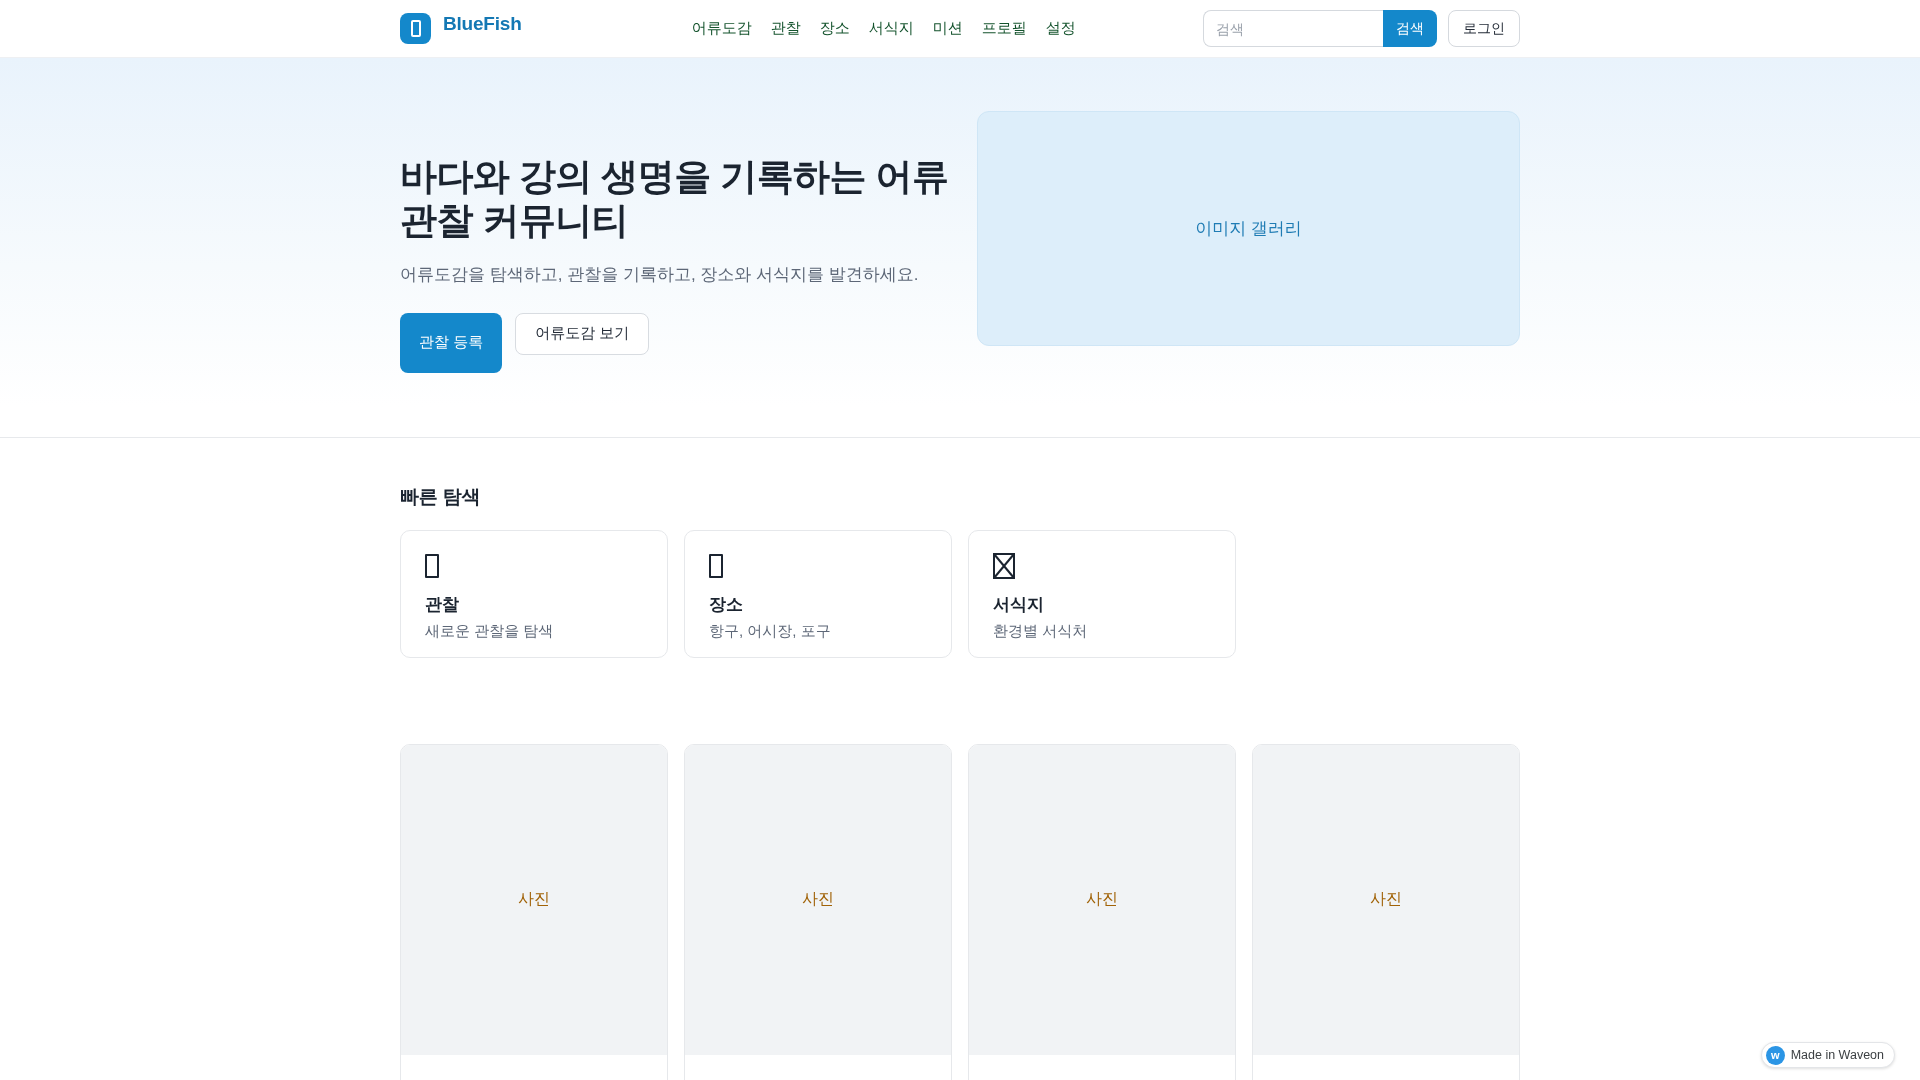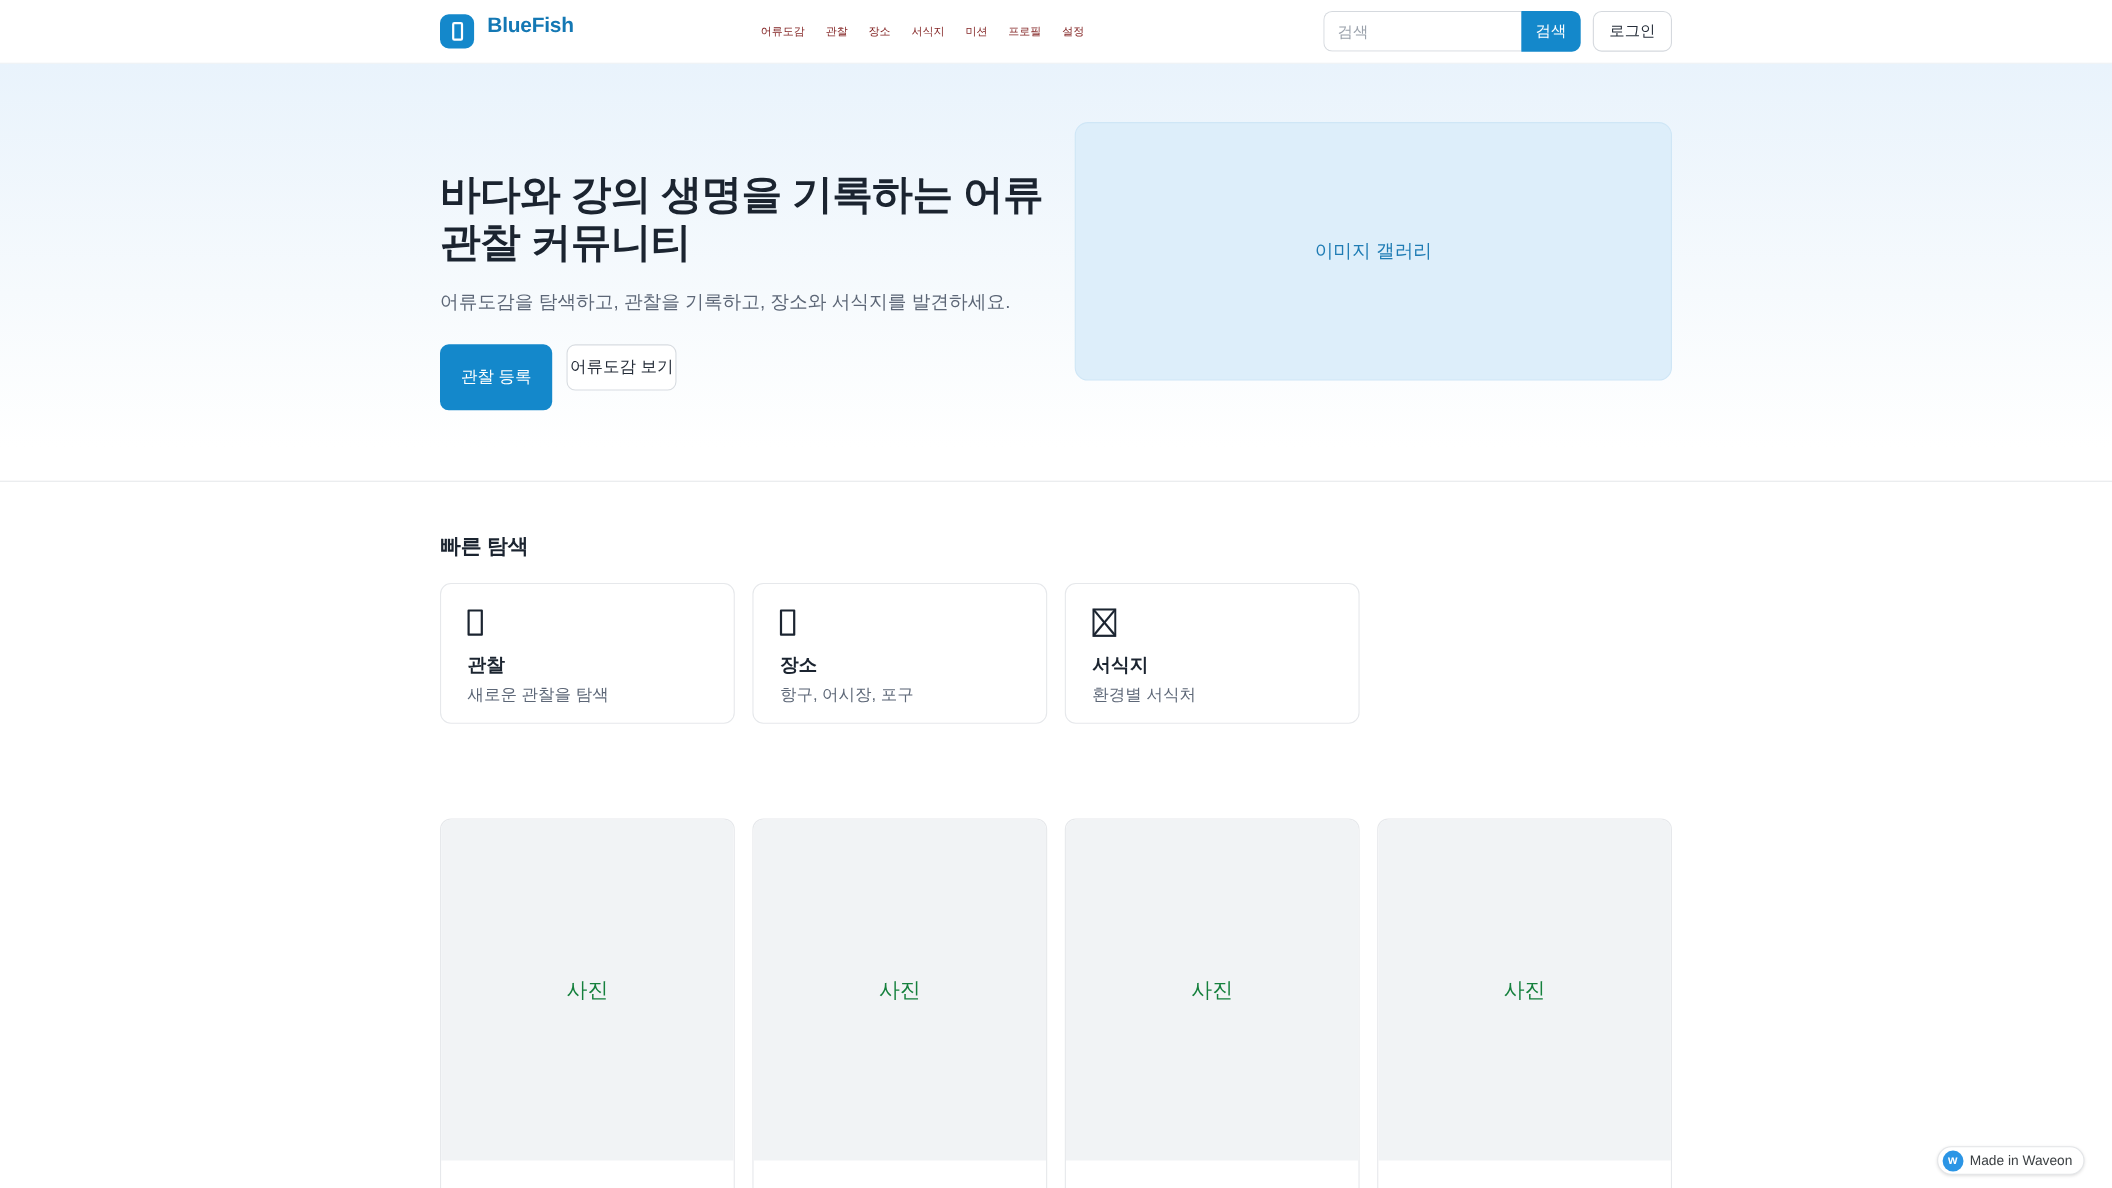--- a/index.html
+++ b/index.html
@@ -9,21 +9,21 @@
 
   
   .navbar { height: 58px; background: #ffffff; border-bottom: 1px solid #eef0f3; }
   .navbar .container { height: 100%; display: flex; align-items: center; }
   .logo-group { display: flex; align-items: flex-start; gap: 12px; cursor: pointer; }
   .logo-box { width: 31px; height: 31px; background: #1488cb; border-radius: 8px;
     display: flex; align-items: center; justify-content: center; }
   .logo-tofu { width: 10px; height: 17px; border: 2px solid #ffffff; border-radius: 2px; }
   .brand-text { font-size: 19px; font-weight: 700; color: #1478b4; letter-spacing: -0.2px; }
   .nav-links { display: flex; align-items: center; gap: 19px; margin-left: 170px; }
-  .nav-link { font-size: 10px; color: #7f1d1d; text-decoration: none; cursor: pointer; white-space: nowrap; }
+  .nav-link { font-size: 15px; color: #14532d; text-decoration: none; cursor: pointer; white-space: nowrap; }
   .search-group { margin-left: auto; display: flex; align-items: center; }
   .search-input { width: 180px; height: 37px; border: 1px solid #d5d9de; border-right: none;
     border-radius: 8px 0 0 8px; padding: 0 12px; font-size: 14px; outline: none; color: #1b2430;
     font-family: inherit; }
   .search-input::placeholder { color: #9aa1ab; }
   .search-btn { height: 37px; padding: 0 13px; background: #1488cb; color: #ffffff; border: none;
     border-radius: 0 8px 8px 0; font-size: 14px; cursor: pointer; font-family: inherit; }
   .login-btn { height: 37px; padding: 0 14px; margin-left: 11px; background: #ffffff; color: #242c38;
     border: 1px solid #d5d9de; border-radius: 8px; font-size: 14px; cursor: pointer; font-family: inherit; }
 
@@ -31,21 +31,21 @@
   .hero { background: linear-gradient(180deg, #e9f3fc 0%, #f6fafd 55%, #ffffff 92%);
     border-bottom: 1px solid #e7e9ec; padding: 53px 0 64px; }
   .hero .container { display: flex; justify-content: space-between; align-items: flex-start; }
   .hero-left { width: 575px; }
   .hero-title { font-size: 37px; line-height: 1.2; font-weight: 700; color: #1b2430;
     letter-spacing: -0.6px; margin-top: 44px; }
   .hero-subtitle { font-size: 17px; color: #5d6777; margin-top: 19px; }
   .cta-row { display: flex; gap: 13px; margin-top: 27px; }
   .btn-primary { height: 60px; padding: 0 19px; background: #1488cb; color: #ffffff; border: none;
     border-radius: 8px; font-size: 15px; cursor: pointer; font-family: inherit; }
-  .btn-secondary { height: 42px; padding: 0 2px; background: #ffffff; color: #242c38;
+  .btn-secondary { height: 42px; padding: 0 19px; background: #ffffff; color: #242c38;
     border: 1px solid #d8dce1; border-radius: 8px; font-size: 15px; cursor: pointer; font-family: inherit; }
   .gallery-box { width: 543px; height: 235px; background: #ddeefa; border: 1px solid #cfe6f6;
     border-radius: 12px; display: flex; align-items: center; justify-content: center; }
   .gallery-label { font-size: 17px; color: #1f7cb4; }
 
   
   .quick-section { margin-top: 46px; }
   .section-title { font-size: 19px; font-weight: 700; color: #1b2430; letter-spacing: -0.2px; }
   .quick-grid { display: grid; grid-template-columns: repeat(4, 1fr); gap: 16px; margin-top: 20px; }
   .quick-card { border: 1px solid #e6e8eb; border-radius: 10px; background: #ffffff;
@@ -58,21 +58,21 @@
 
   
   .latest-section { margin-top: 86px; }
   .latest-header { display: flex; align-items: center; justify-content: space-between; }
   .view-all-link { font-size: 15px; color: #1374ad; text-decoration: none; cursor: pointer; }
   .latest-grid { display: grid; grid-template-columns: repeat(4, 1fr); gap: 16px; margin-top: 21px; }
   .photo-card { border: 1px solid #e6e8eb; border-radius: 10px; background: #ffffff;
     overflow: hidden; height: 420px; cursor: pointer; }
   .photo-area { height: 310px; background: #f1f3f5; display: flex; align-items: center;
     justify-content: center; }
-  .photo-label { font-size: 19px; color: #15803d; }
+  .photo-label { font-size: 16px; color: #a16207; }
 
   
   .waveon-badge { position: absolute; right: 25px; bottom: 12px; height: 26px;
     background: #ffffff; border: 1px solid #e3e5e8; border-radius: 13px;
     box-shadow: 0 1px 3px rgba(0,0,0,0.13); display: flex; align-items: center;
     padding: 0 10px 0 4px; gap: 6px; cursor: pointer; }
   .waveon-circle { width: 19px; height: 19px; border-radius: 50%; background: #2b95e5;
     color: #ffffff; font-size: 11px; font-weight: 700; display: flex; align-items: center;
     justify-content: center; }
   .waveon-text { font-size: 12.5px; color: #3c4043; }

